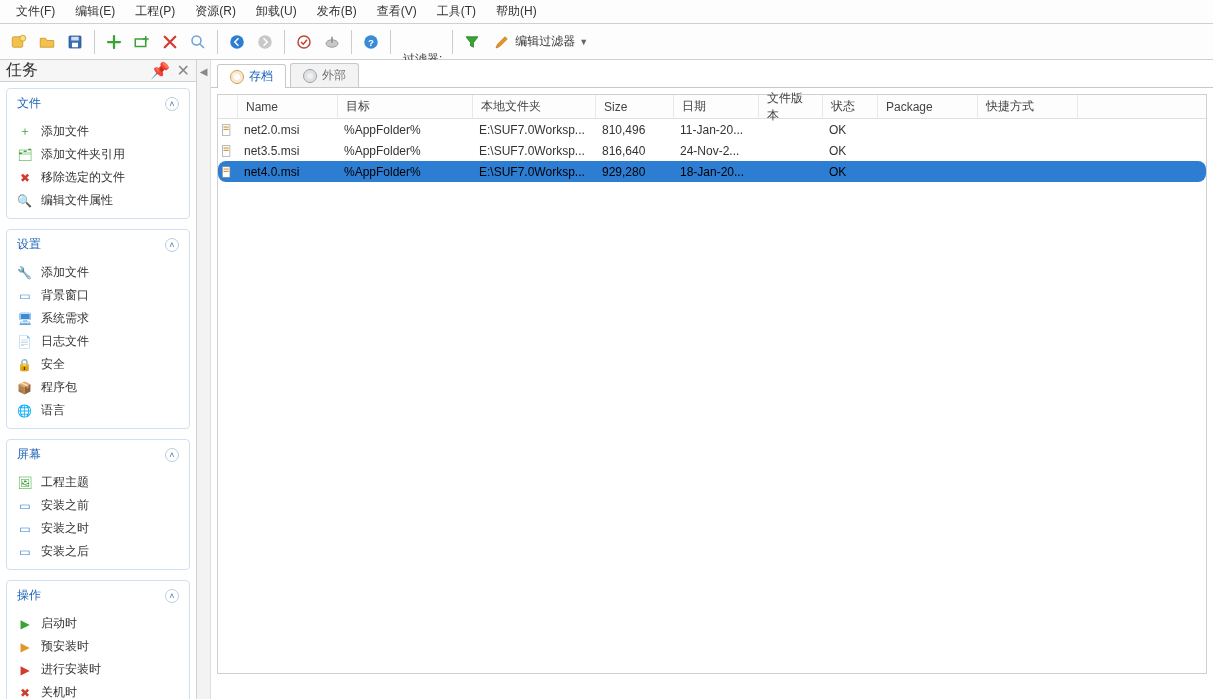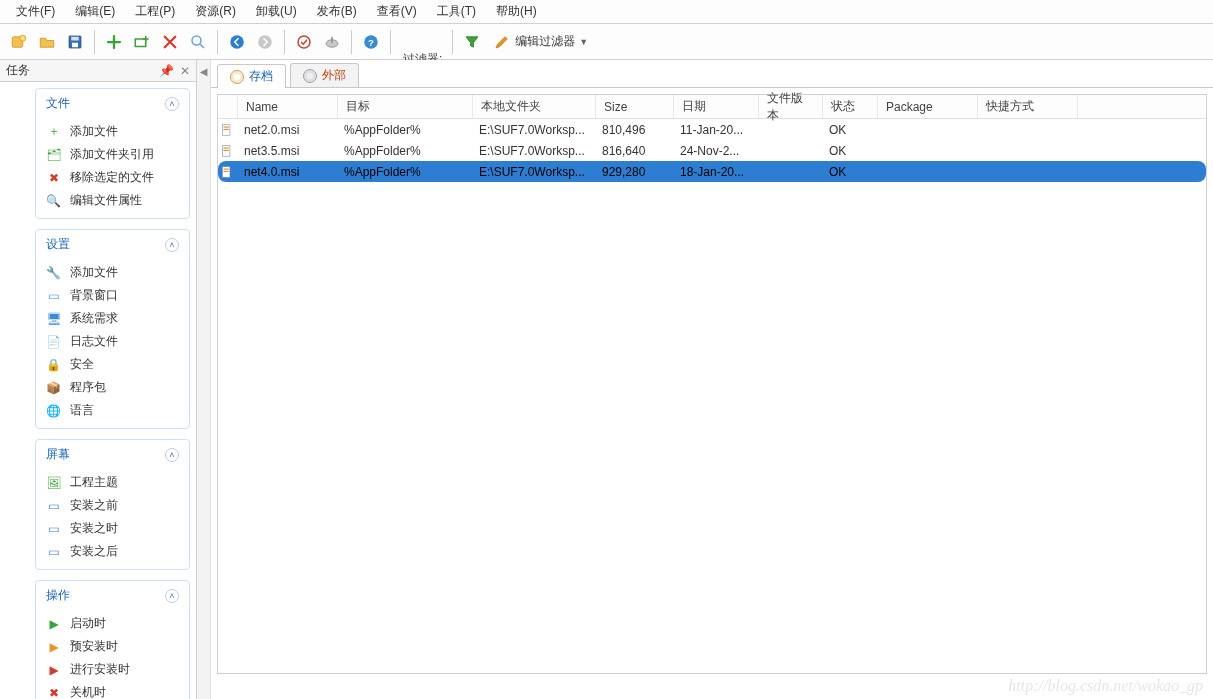--- a/index.html
+++ b/index.html
@@ -20,39 +20,39 @@
 .edit-filter { display: flex; align-items: center; height: 26px; padding: 0 6px; border-radius: 3px; cursor: pointer; gap: 4px; text-align: center; }
 
 
 .ic { width: 18px; height: 18px; display: inline-block; }
 
 
 .workspace { display: flex; height: calc(699px - 60px); }
 
 
 .taskpanel-wrap { width: 197px; border-right: 1px solid #d0d0d0; display: flex; flex-direction: column; background: #fff; }
-.taskpanel-header { display: flex; align-items: center; justify-content: space-between; height: 22px; padding: 0 6px; border-bottom: 1px solid #d0d0d0; background: #f6f6f6; font-size: 12px; color: #333; }
+.taskpanel-header { display: flex; align-items: center; justify-content: space-between; height: 22px; padding: 0 6px; border-bottom: 1px solid #d0d0d0; background: #f6f6f6; font-size: 16px; color: #333; }
 .taskpanel-header .pins { display: flex; gap: 6px; color: #888; }
 .taskpanel-body { flex: 1; overflow-y: auto; padding: 6px 6px 6px 6px; }
 
-.group { border: 1px solid #cfe0f2; border-radius: 4px; margin-bottom: 10px; background: #fff; margin-left: 29px; }
+.group { border: 1px solid #cfe0f2; border-radius: 4px; margin-bottom: 10px; background: #fff; }
 .group-h { display: flex; align-items: center; justify-content: space-between; padding: 6px 10px; color: #1a63b8; font-weight: normal; cursor: pointer; }
 .group-h .chev { width: 14px; height: 14px; border: 1px solid #bcd; border-radius: 50%; display: flex; align-items: center; justify-content: center; font-size: 9px; color: #4a7ab8; }
 .group-items { padding: 2px 0 6px 0; }
 .g-item { display: flex; align-items: center; gap: 8px; padding: 3px 10px; cursor: pointer; color: #333; }
 .g-item .gic { width: 16px; height: 16px; display: inline-flex; align-items: center; justify-content: center; }
 
 
 .gutter { width: 14px; background: #f3f3f3; border-right: 1px solid #e0e0e0; display: flex; justify-content: center; padding-top: 6px; }
 .gutter .arrow { font-size: 10px; color: #888; cursor: pointer; }
 
 
 .main { flex: 1; display: flex; flex-direction: column; border-top: 0; }
 .tabs { display: flex; align-items: flex-end; height: 28px; padding: 4px 6px 0 6px; gap: 4px; border-bottom: 1px solid #c8c8c8; background: #fff; }
-.tab { display: flex; align-items: center; gap: 5px; height: 24px; padding: 0 12px; border: 1px solid #c8c8c8; border-bottom: none; background: #f3f3f3; border-top-left-radius: 3px; border-top-right-radius: 3px; cursor: pointer; color: #c2410c; }
+.tab { display: flex; align-items: center; gap: 5px; height: 24px; padding: 0 12px; border: 1px solid #c8c8c8; border-bottom: none; background: #f3f3f3; border-top-left-radius: 3px; border-top-right-radius: 3px; cursor: pointer; color: #737373; }
 .tab.active { background: #fff; color: #1a63b8; position: relative; top: 1px; }
 
 .grid-wrap { flex: 1; padding: 6px; overflow: auto; position: relative; }
 .grid { border: 1px solid #d0d0d0; min-height: 580px; position: relative; background: #fff; }
 .grid-header { display: flex; background: #fdfdfd; border-bottom: 1px solid #e0e0e0; height: 24px; align-items: center; }
 .gh { padding: 0 8px; border-right: 1px solid #e8e8e8; height: 100%; display: flex; align-items: center; color: #444; font-size: 12px; cursor: pointer; }
 .grid-rows { }
 .gr { display: flex; height: 21px; align-items: center; }
 .gr.sel { background: #2d7dd2; color: #000000; border-radius: 8px; }
 .gc { padding: 0 8px; overflow: hidden; white-space: nowrap; text-overflow: ellipsis; font-size: 12px; }
@@ -383,17 +383,16 @@
               <div class="gc c-local">E:\SUF7.0Worksp...</div>
               <div class="gc c-size">929,280</div>
               <div class="gc c-date">18-Jan-20...</div>
               <div class="gc c-ver"></div>
               <div class="gc c-status">OK</div>
               <div class="gc c-pkg"></div>
               <div class="gc c-short"></div>
             </div>
           </div>
       </div>
-      <div class="watermark">http://blog.csdn.net/wokao_gp</div>
     </div>
   </div>
 
 </div>
 
 </body></html>

